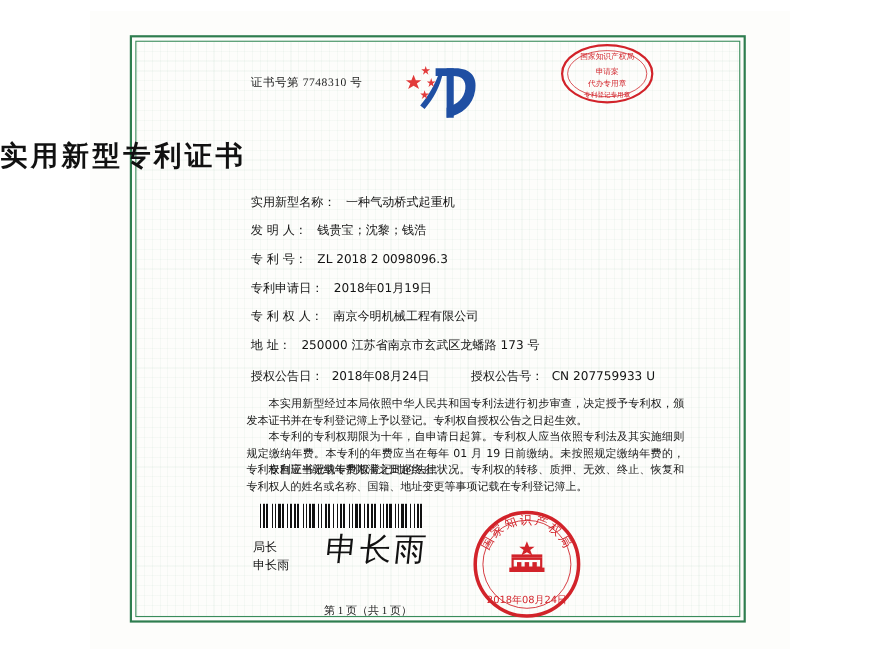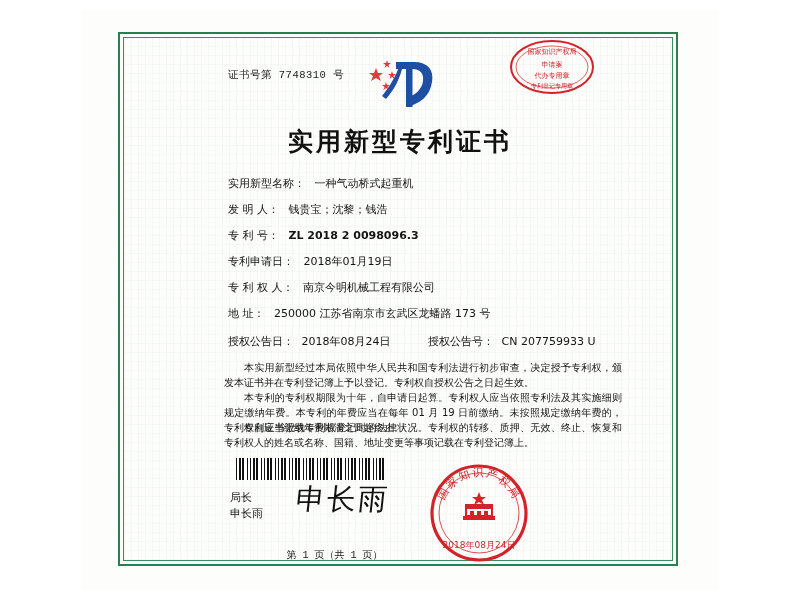--- a/index.html
+++ b/index.html
@@ -30,34 +30,34 @@
     box-sizing:border-box;
   }
   
   #guilloche{
     position:absolute;left:124px;top:38px;width:548px;height:522px;
     background:
       repeating-linear-gradient(90deg, rgba(60,140,95,0.045) 0 1px, rgba(255,255,255,0) 1px 7px),
       repeating-linear-gradient(0deg, rgba(60,140,95,0.04) 0 1px, rgba(255,255,255,0) 1px 9px);
     pointer-events:none;
   }
-  .cn{font-family:Liberation Mono, monospace;}
+  .cn{font-family:Liberation Serif, serif;}
 
   #cert-no{
     position:absolute;left:228px;top:68px;
     font-size:10.5px;color:#1d1d1d;letter-spacing:0.5px;
   }
 
   
   #logo{
     position:absolute;left:362px;top:52px;width:96px;height:62px;
   }
 
   #doc-title{
-    position:absolute;left:0;top:125px;width:800px;text-align:center;
+    position:absolute;left:0;top:125px;width:800px;
     font-size:25px;font-weight:bold;color:#111;letter-spacing:3px;
   }
 
   
   #stamp-top{
     position:absolute;left:508px;top:38px;width:88px;height:58px;
   }
 
   
   .field{
@@ -149,21 +149,21 @@
     <span class="fvalue" style="margin-left:6px;">钱贵宝；沈黎；钱浩</span>
   </div>
 
   <div class="field" style="left:228px;top:176px;">
     <span class="flabel">实用新型名称：</span>
     <span class="fvalue" style="margin-left:6px;">一种气动桥式起重机</span>
   </div>
 
   <div class="field" style="left:228px;top:228px;">
     <span class="flabel">专 利 号：</span>
-    <span class="fvalue" style="margin-left:6px;font-weight:bold;">ZL 2018 2 0098096.3</span>
+    <span class="fvalue" style="margin-left:6px;">ZL 2018 2 0098096.3</span>
   </div>
 
   <div class="field" style="left:228px;top:254px;">
     <span class="flabel">专利申请日：</span>
     <span class="fvalue" style="margin-left:6px;">2018年01月19日</span>
   </div>
 
   <div class="field" style="left:228px;top:280px;">
     <span class="flabel">专 利 权 人：</span>
     <span class="fvalue" style="margin-left:6px;">南京今明机械工程有限公司</span>

